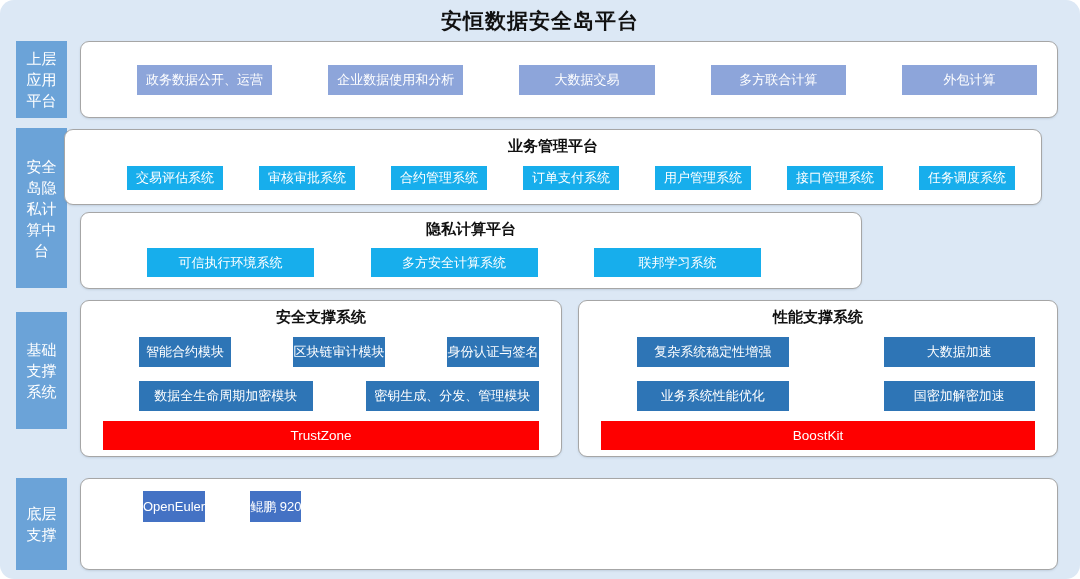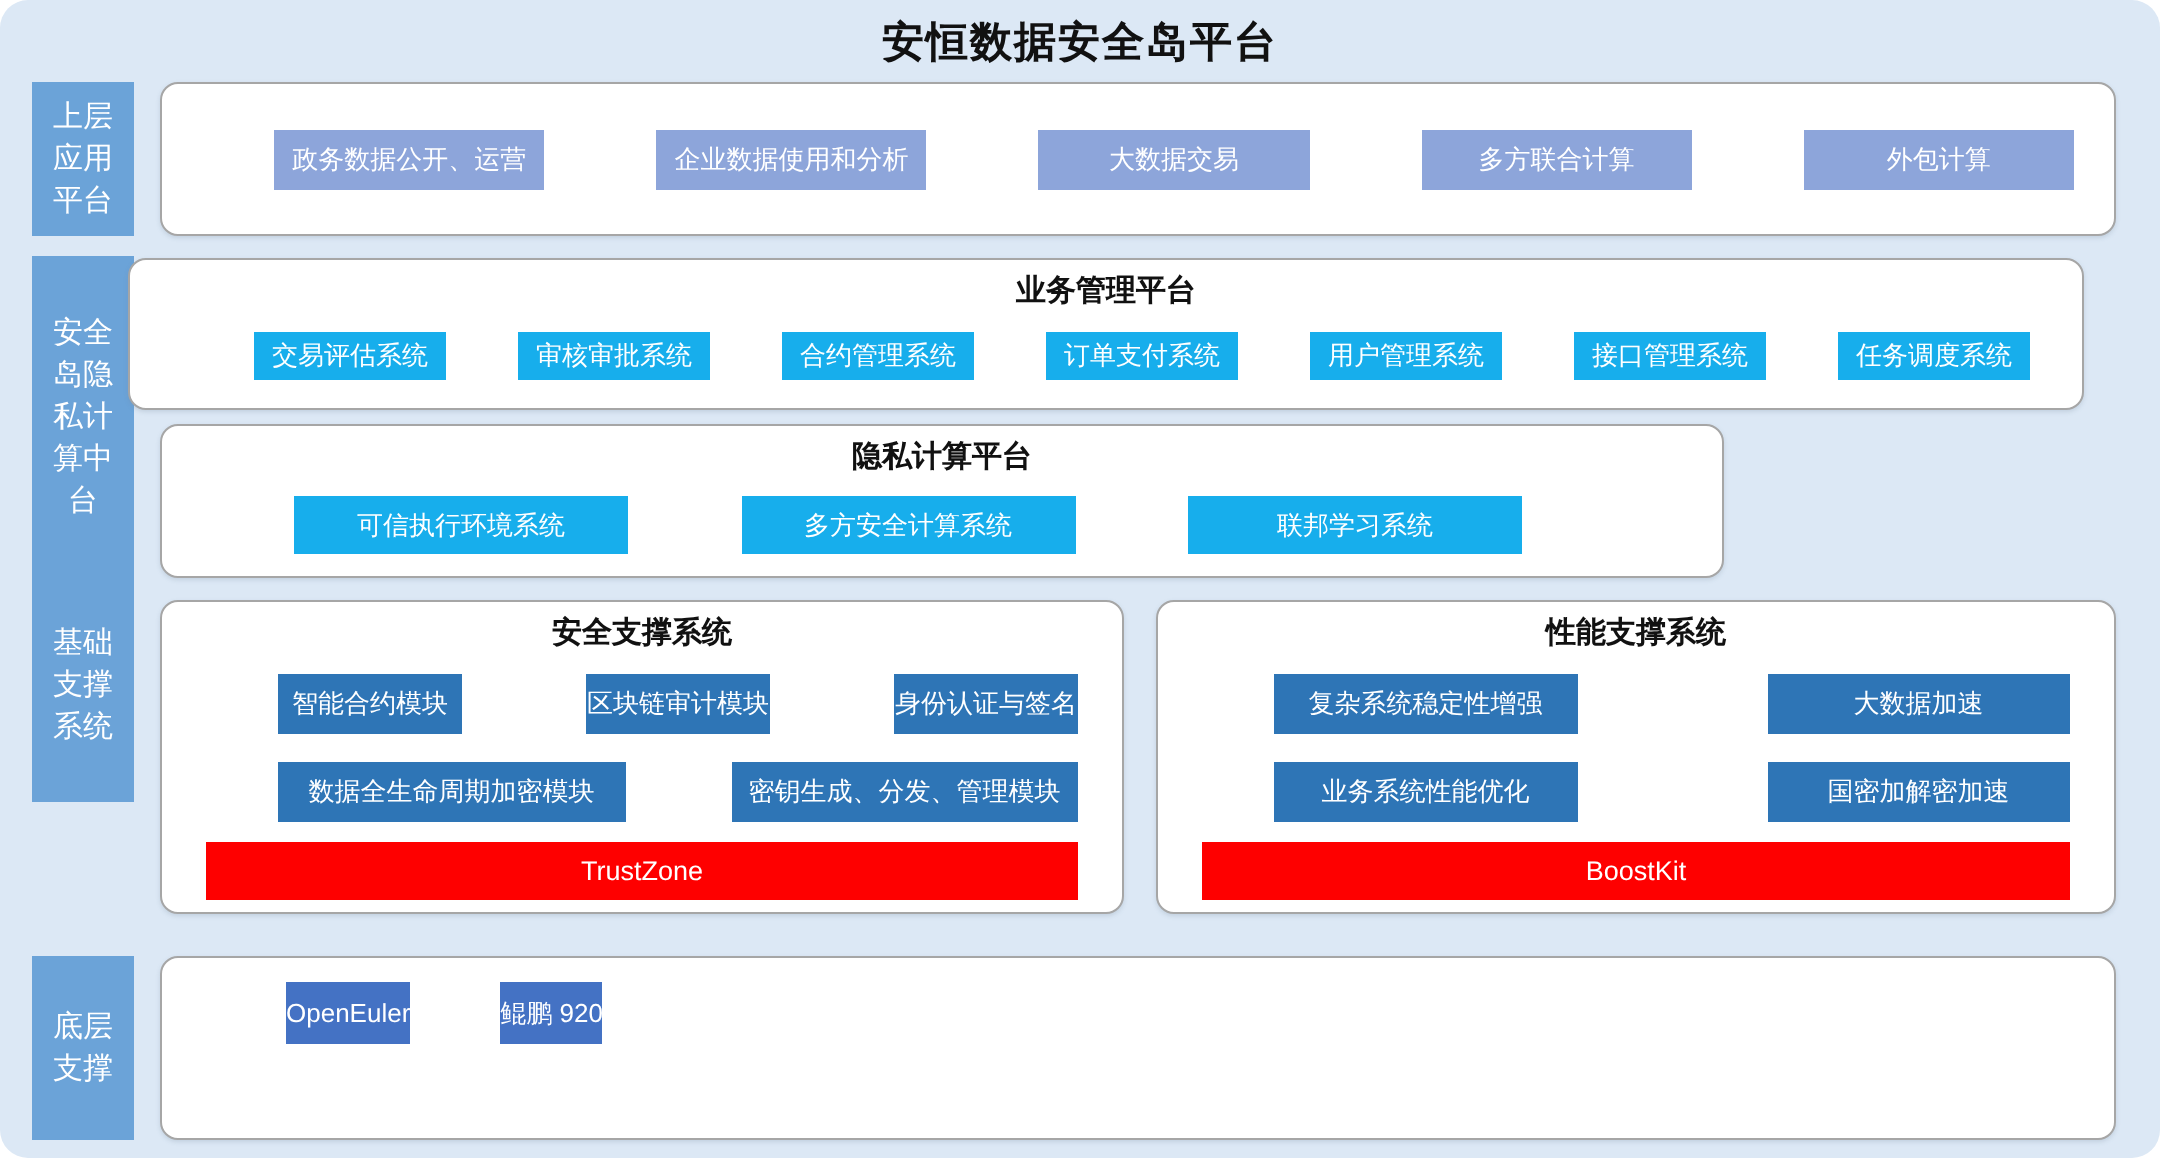--- a/index.html
+++ b/index.html
@@ -15,21 +15,21 @@
     letter-spacing:1px;
   }
   .side-label{
     position:absolute;left:16px;width:51px;box-sizing:border-box;
     background:var(--label,#6ba3d8);color:#fff;
     display:flex;align-items:center;justify-content:center;text-align:center;
     font-size:15px;line-height:21px;padding:0 9px;
   }
   .label-upper{top:41px;height:77px}
   .label-middle{top:128px;height:160px}
-  .label-foundation{top:284px;height:117px}
+  .label-foundation{top:312px;height:117px}
   .label-bottom{top:478px;height:92px}
 
   .container{
     position:absolute;background:#ffffff;
     border:1px solid #a6a6a6;border-radius:9px;box-sizing:border-box;
     box-shadow:0 1px 2px rgba(120,140,160,.25);
   }
   .c-upper{left:80px;top:41px;width:978px;height:77px}
   .c-business{left:64px;top:129px;width:978px;height:76px}
   .c-privacy{left:80px;top:212px;width:782px;height:77px}

